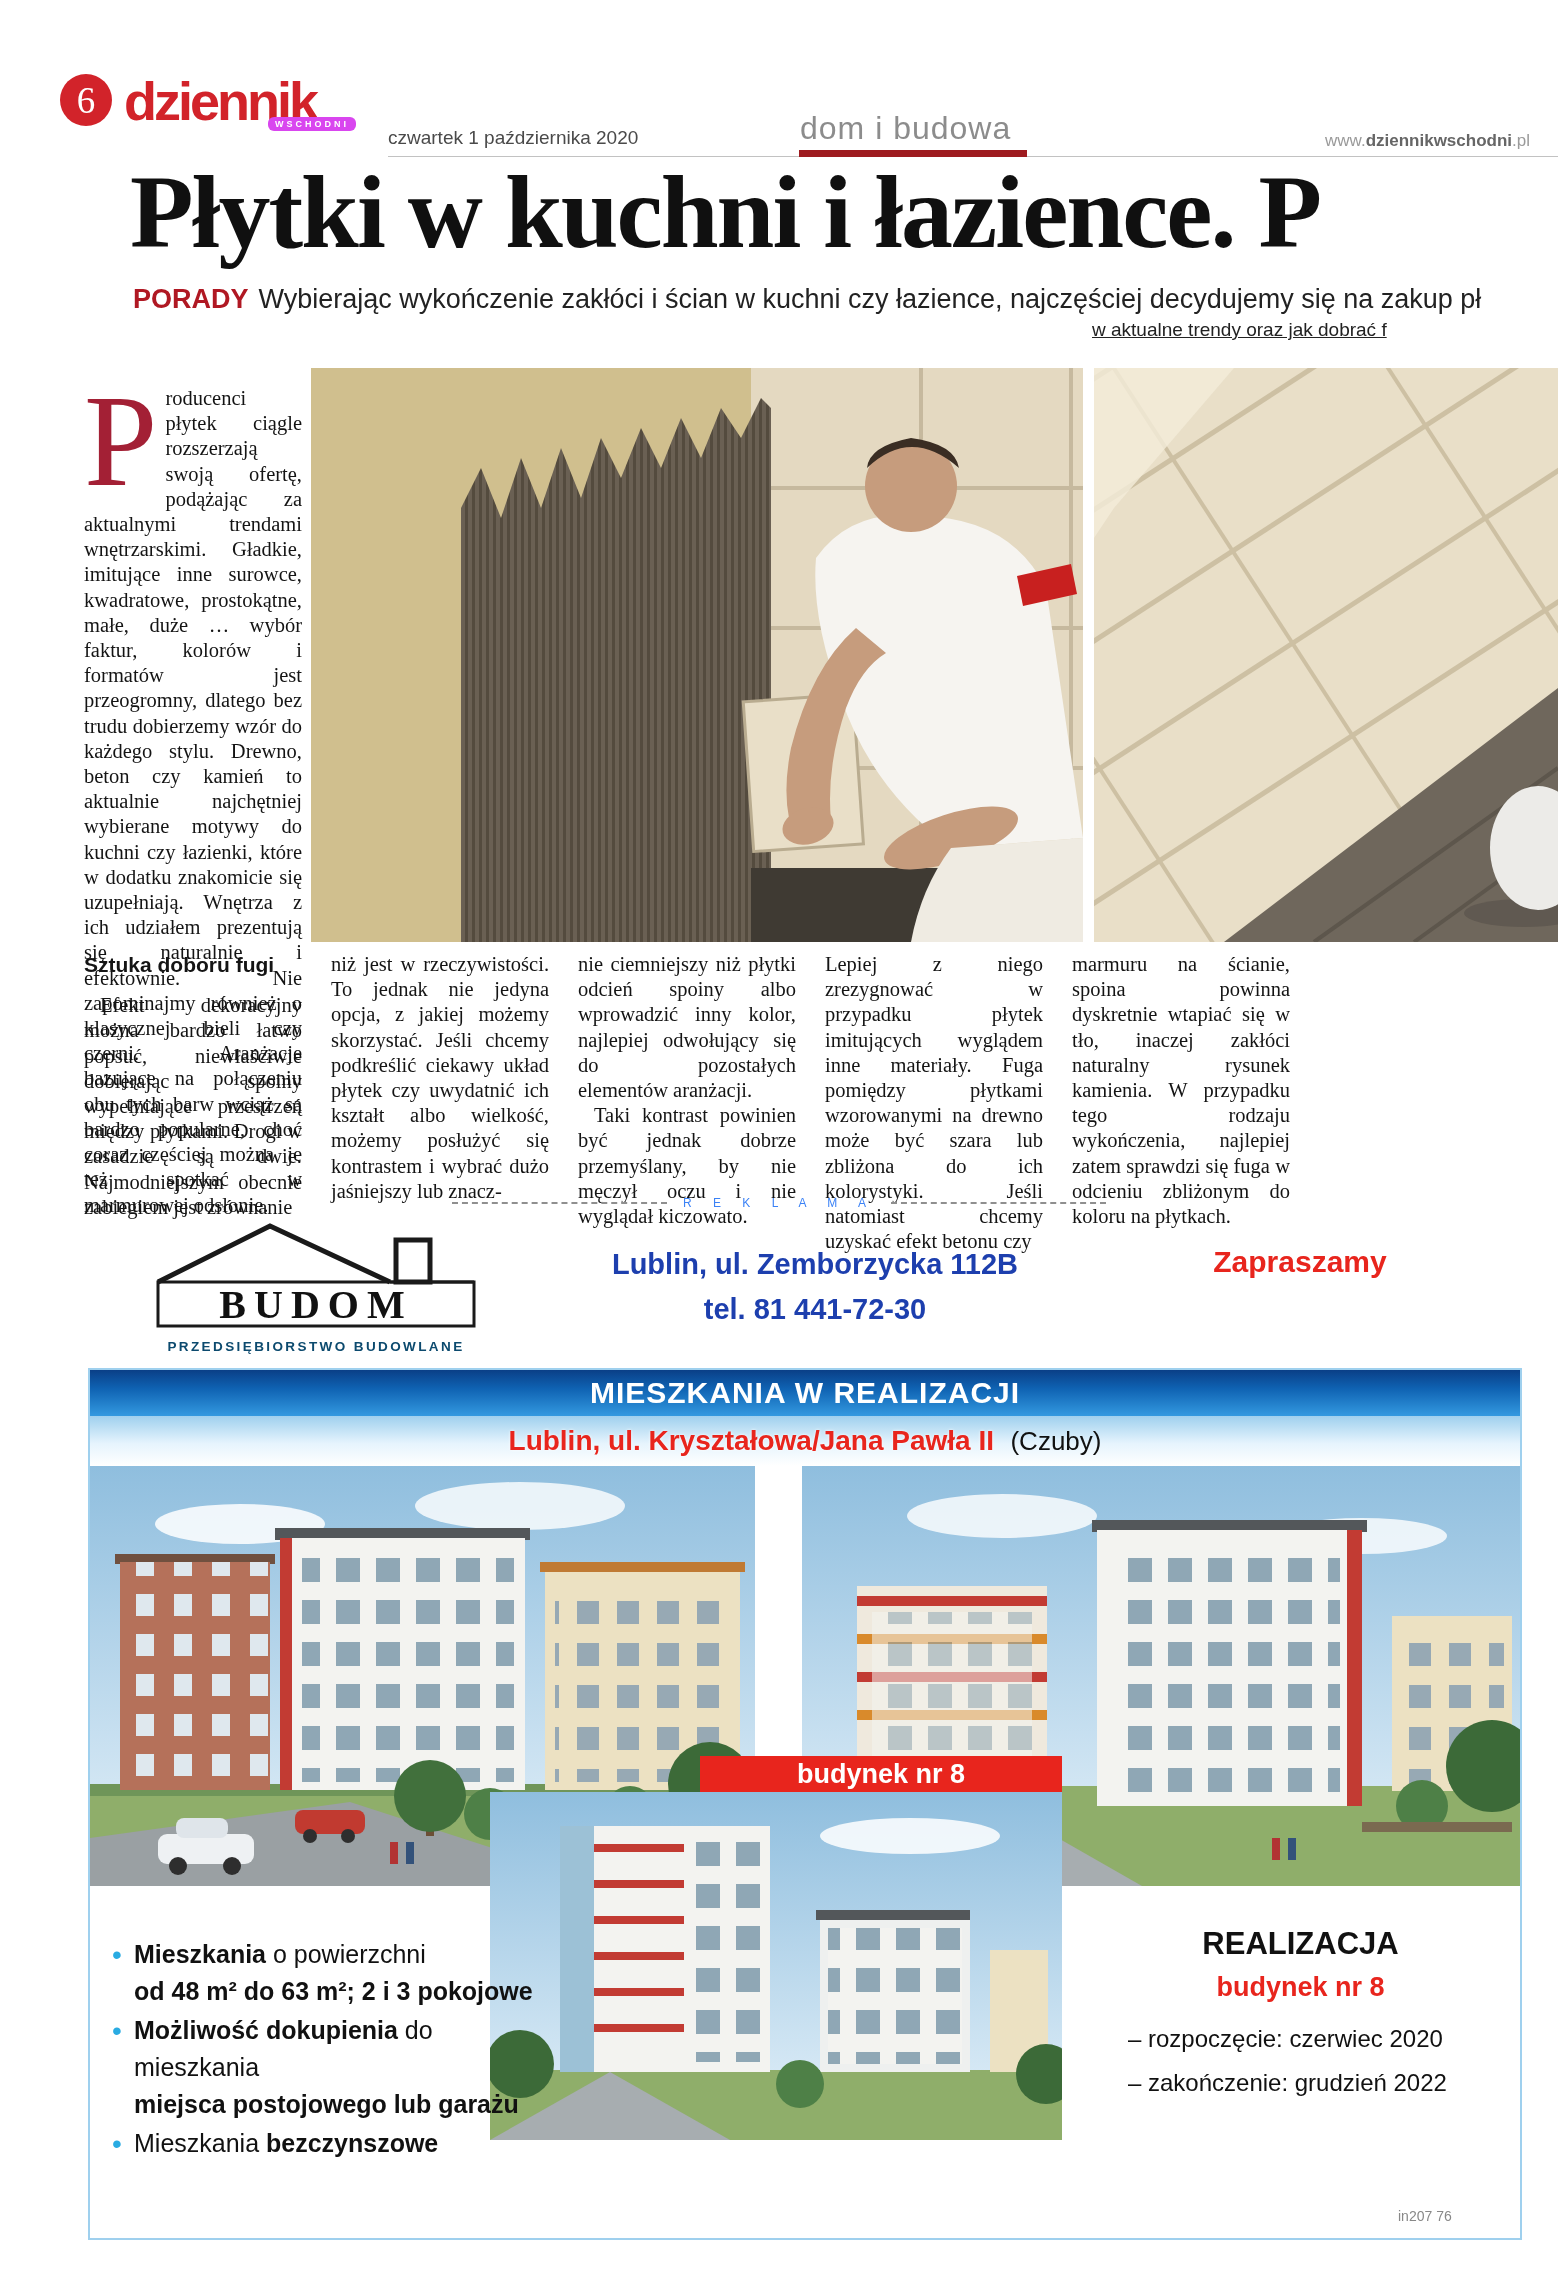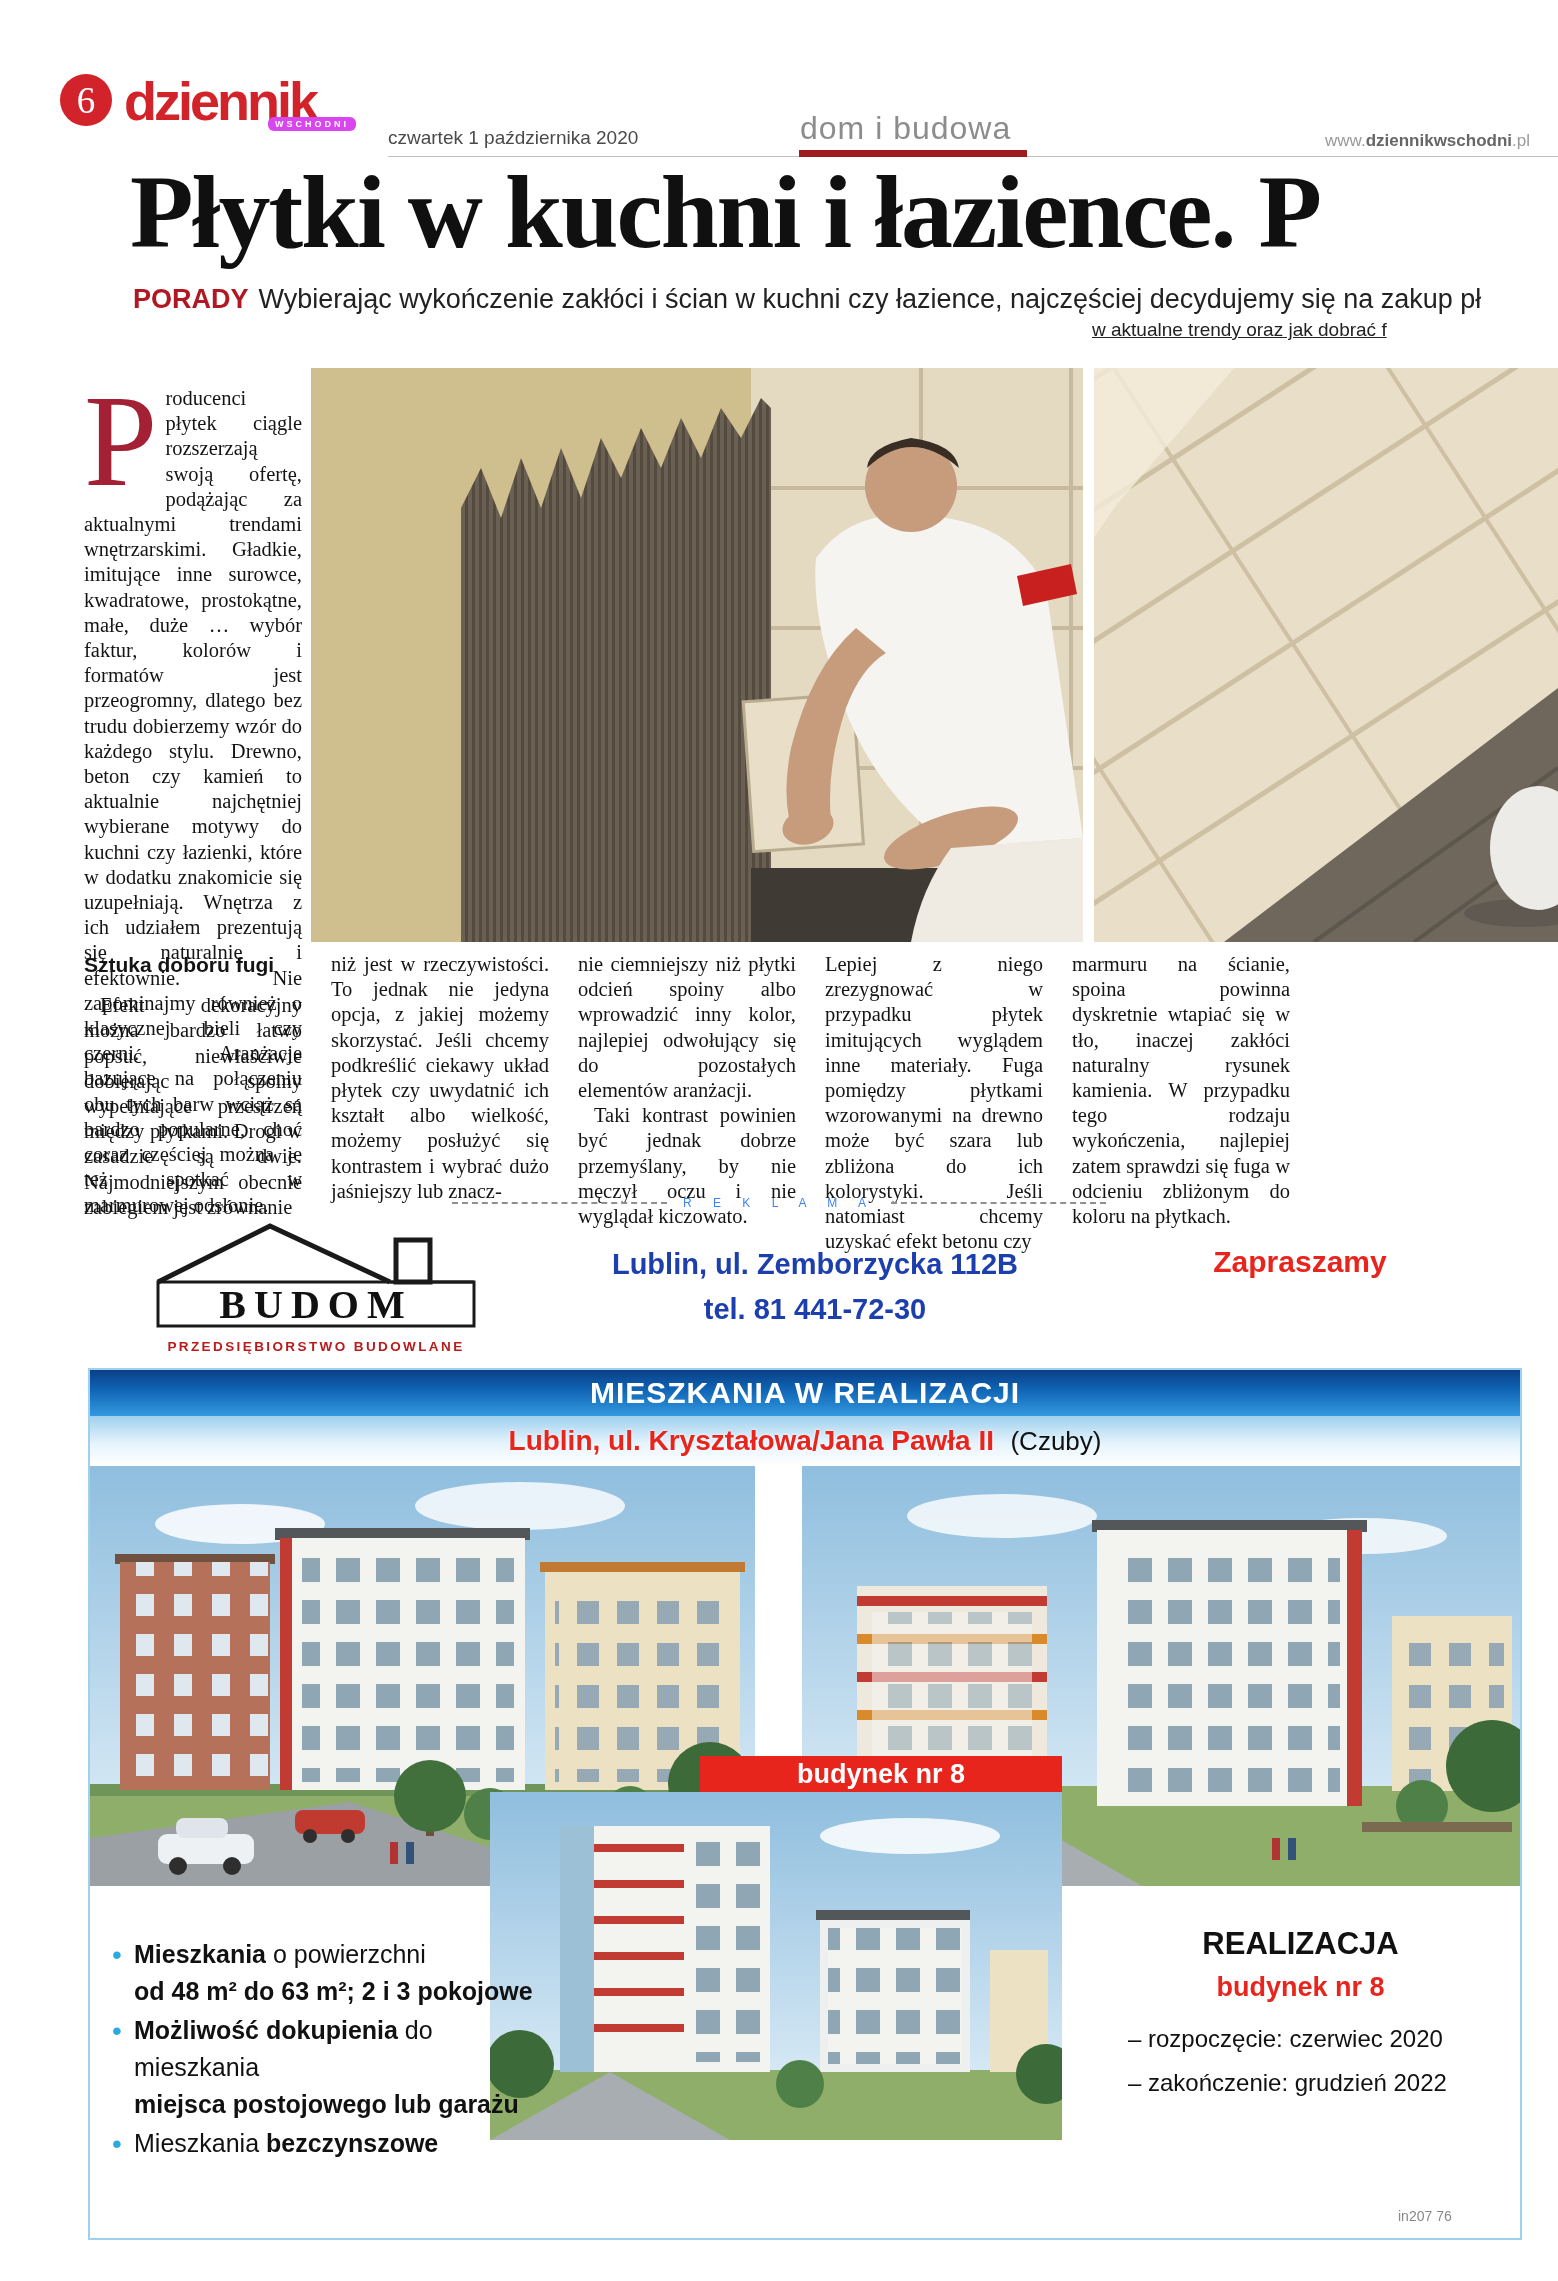--- a/index.html
+++ b/index.html
@@ -45,21 +45,21 @@
   .col p{margin:0;}
   .indent{text-indent:16px;}
 
   
   .reklama{position:absolute;left:0;right:0;top:1196px;display:flex;align-items:center;justify-content:center;}
   .reklama .line{width:215px;border-top:2px dashed #8f8f8f;}
   .reklama .txt{margin:0 16px;font-size:12px;letter-spacing:9px;color:#3b82f6;}
 
   
   .budom-logo{position:absolute;left:150px;top:1220px;width:332px;text-align:center;}
-  .budom-sub{margin-top:3px;font-size:13.5px;font-weight:bold;letter-spacing:2.4px;color:#b91c1c;}
+  .budom-sub{margin-top:3px;font-size:13.5px;font-weight:bold;letter-spacing:2.4px;color:#0c4a6e;}
   .ad-address{position:absolute;left:555px;top:1242px;width:520px;text-align:center;color:#1d3fae;
               font-weight:bold;font-size:29px;line-height:45px;}
   .ad-hours{position:absolute;left:1130px;top:1240px;width:340px;text-align:center;color:#e8251d;
             font-weight:bold;font-size:30px;line-height:43px;}
 
   
   .ad-frame{position:absolute;left:88px;top:1368px;width:1434px;height:872px;
             border:2px solid #9fd0ee;box-sizing:border-box;background:#fff;}
   .banner1{position:absolute;left:0;top:0;width:100%;height:46px;text-align:center;
            background:linear-gradient(180deg,#0a3f87 0%,#0f62b2 40%,#3399e0 100%);

